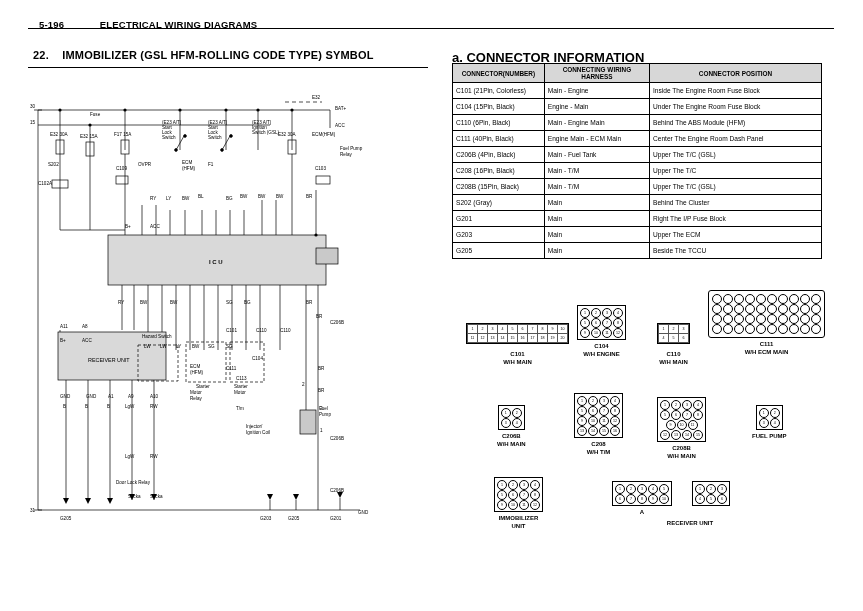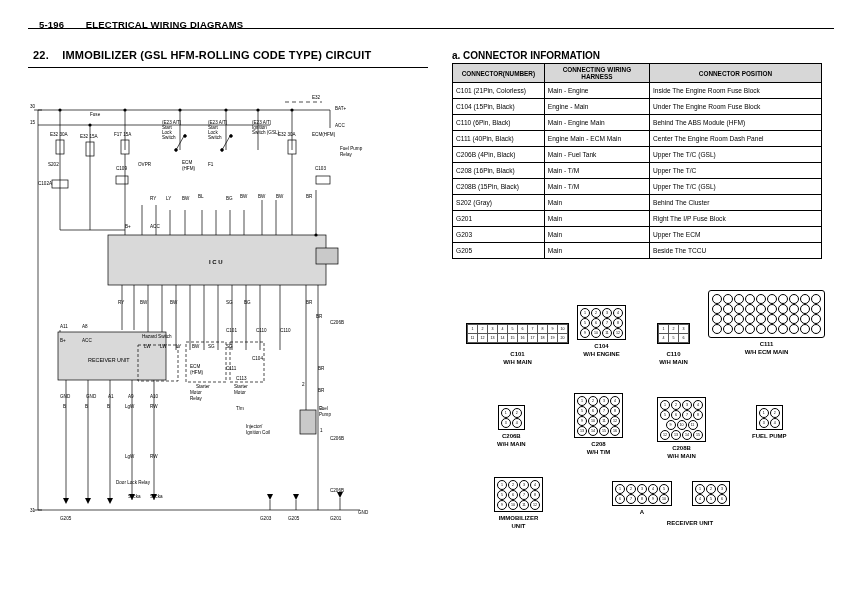--- a/index.html
+++ b/index.html
@@ -9,21 +9,21 @@
   .hdr{position:absolute;left:28px;top:14px;width:806px;}
   .hdr-text{font-size:9.5px;font-weight:bold;letter-spacing:.2px;padding-left:11px;}
   .hdr-rule{position:absolute;left:28px;top:28px;width:806px;height:1px;background:#000;}
   .title{position:absolute;left:33px;top:49px;font-size:11px;font-weight:bold;letter-spacing:.2px;}
   .title .num{margin-right:10px;}
   .title-rule{position:absolute;left:28px;top:67px;width:400px;height:1px;background:#000;}
   
   .diagram{position:absolute;left:30px;top:80px;width:400px;height:460px;}
   svg{display:block;}
   
-  .sec-a{position:absolute;left:452px;top:50px;font-size:10px;font-weight:bold;}
+  .sec-a{position:absolute;left:452px;top:50px;font-size:13px;font-weight:bold;}
   .tbl{position:absolute;left:452px;top:63px;width:370px;border-collapse:collapse;font-size:6.6px;}
   .tbl th,.tbl td{border:1px solid #000;padding:2px 3px;height:11px;}
   .tbl thead th{background:#d7d7d7;text-align:center;font-size:6.4px;font-weight:bold;}
   .tbl td.c0{width:86px;}
   .tbl td.c1{width:104px;}
   .tbl td.c2{width:178px;}
   .sec-b{position:absolute;left:452px;top:265px;font-size:8.5px;font-weight:bold;}
   .conn-area{position:absolute;left:452px;top:285px;width:380px;height:255px;}
   .conn{position:absolute;text-align:center;}
   .conn .cap{font-size:6px;font-weight:bold;line-height:1.25;margin-top:3px;}
@@ -35,27 +35,27 @@
   .cwrap{border:1px solid #000;display:inline-block;padding:1.5px 2px;background:#fff;}
   .big-conn{border:1.4px solid #000;border-radius:3px;padding:3px;display:inline-block;}
 </style>
 </head>
 <body>
 
 <div class="page">
 
   <div class="hdr">
     <span class="hdr-text">5-196</span>
-    <span class="hdr-text" style="margin-left:6px;">ELECTRICAL WIRING DIAGRAMS</span>
+    <span class="hdr-text" style="margin-left:20px;">ELECTRICAL WIRING DIAGRAMS</span>
   </div>
   <div class="hdr-rule"></div>
 
   <div class="title">
     <span class="num">22.</span>
-    <span>IMMOBILIZER (GSL HFM-ROLLING CODE TYPE) CIRCUIT</span>
+    <span>IMMOBILIZER (GSL HFM-ROLLING CODE TYPE) SYMBOL</span>
   </div>
   <div class="title-rule"></div>
 
   <div class="diagram">
   <svg width="400" height="460" viewBox="0 0 400 460">
     <g stroke="#000" fill="none" stroke-width="0.7">
 
       <path d="M8 30 L8 430"></path>
       <path d="M4 30 L12 30"></path>
           <path d="M4 430 L12 430"></path>

